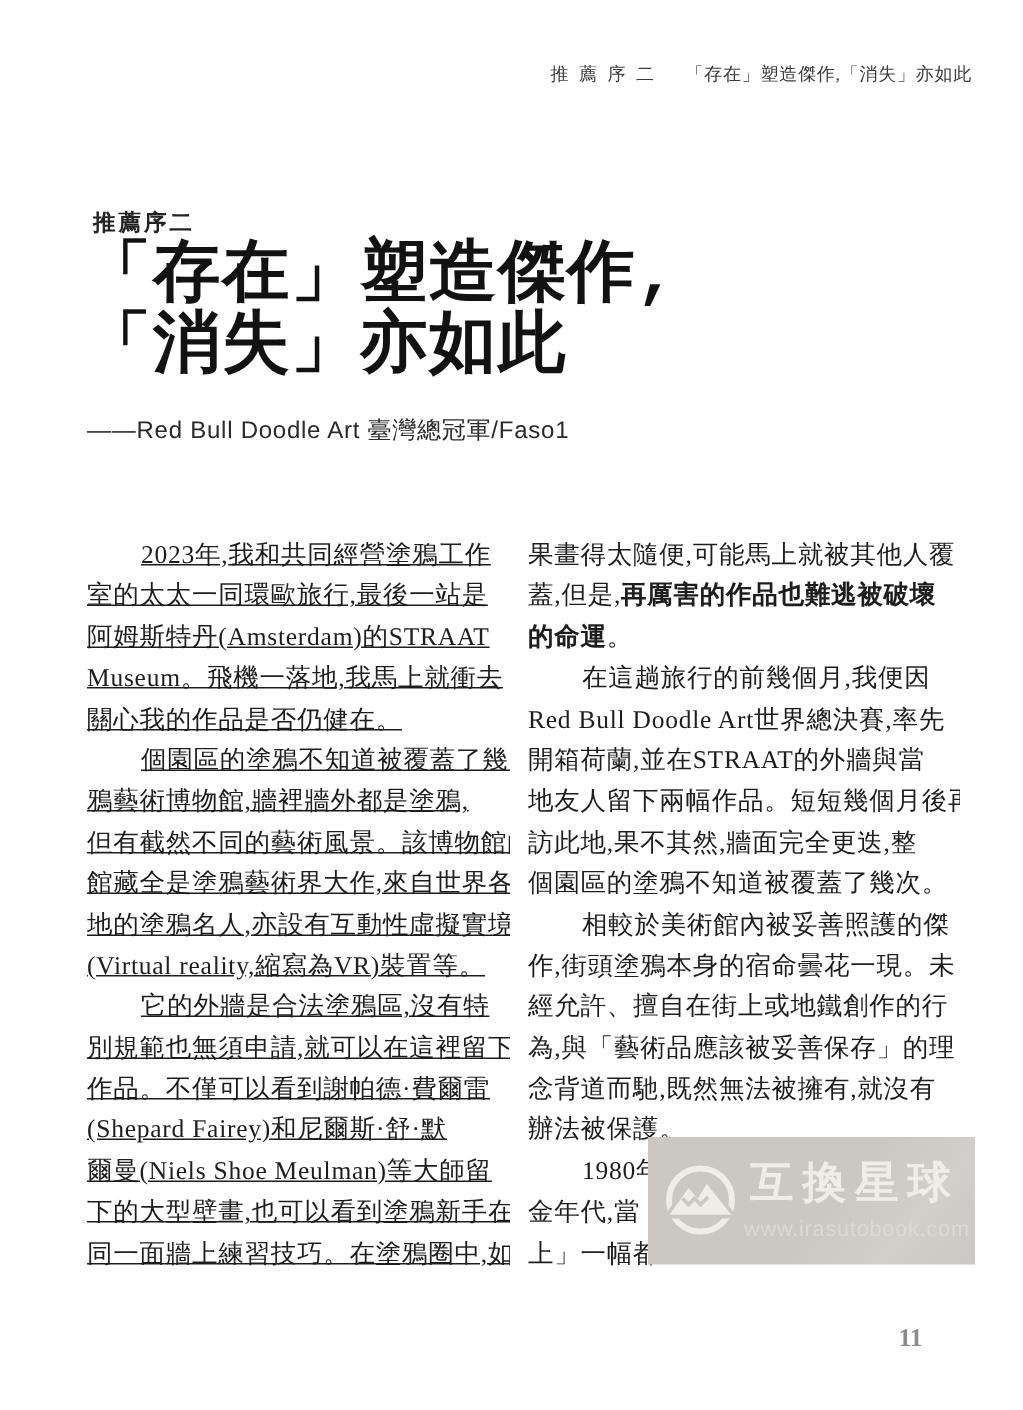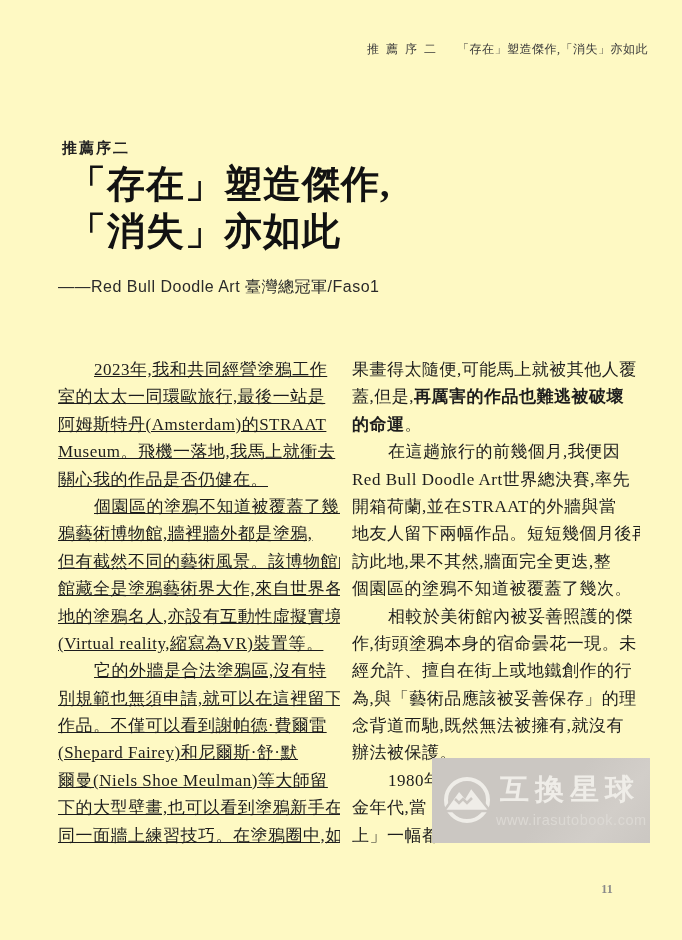--- a/index.html
+++ b/index.html
@@ -1,21 +1,21 @@
 <!DOCTYPE html>
 <html><head>
 <meta charset="utf-8">
 <style>
   html, body { margin: 0; padding: 0; background: #e8e8e8; }
   .page {
     position: relative;
     width: 682px;
     height: 940px;
     margin: 0 auto;
-    background: #fef9c3;
+    background: #ffffff;
     overflow: hidden;
     color: #1d1d1d;
     font-family: "Liberation Serif", "DejaVu Serif", serif;
   }
 
   
   .running-head {
     position: absolute;
     top: 41px;
     right: 34px;
@@ -34,27 +34,26 @@
     font-family: "Liberation Sans", "DejaVu Sans", sans-serif;
     font-weight: 700;
     font-size: 15px;
     letter-spacing: 2px;
     color: #222;
   }
   .big-title {
     position: absolute;
     left: 56px;
     top: 161px;
-    font-family: Liberation Serif, serif;
-    font-weight: 700;
-    font-size: 38px;
+    font-family: Liberation Mono, monospace;
+    font-weight: 700;
+    font-size: 45px;
     line-height: 47px;
     color: #121212;
     letter-spacing: 1px;
-    margin-left: 12px;
   }
   .byline {
     position: absolute;
     left: 58px;
     right: 39px;
     top: 277px;
     text-align: left;
     font-family: "Liberation Sans", "DejaVu Sans", sans-serif;
     font-size: 16px;
     color: #2a2a2a;
@@ -124,21 +123,21 @@
     white-space: nowrap;
   }
 
   
   .page-number {
     position: absolute;
     left: 596px;
     top: 882px;
     width: 22px;
     text-align: center;
-    font-size: 12px;
+    font-size: 17px;
     color: #8a8a8a;
     font-weight: bold;
   }
 </style>
 </head>
 <body>
 
 <div class="page">
 
   <div class="running-head">

